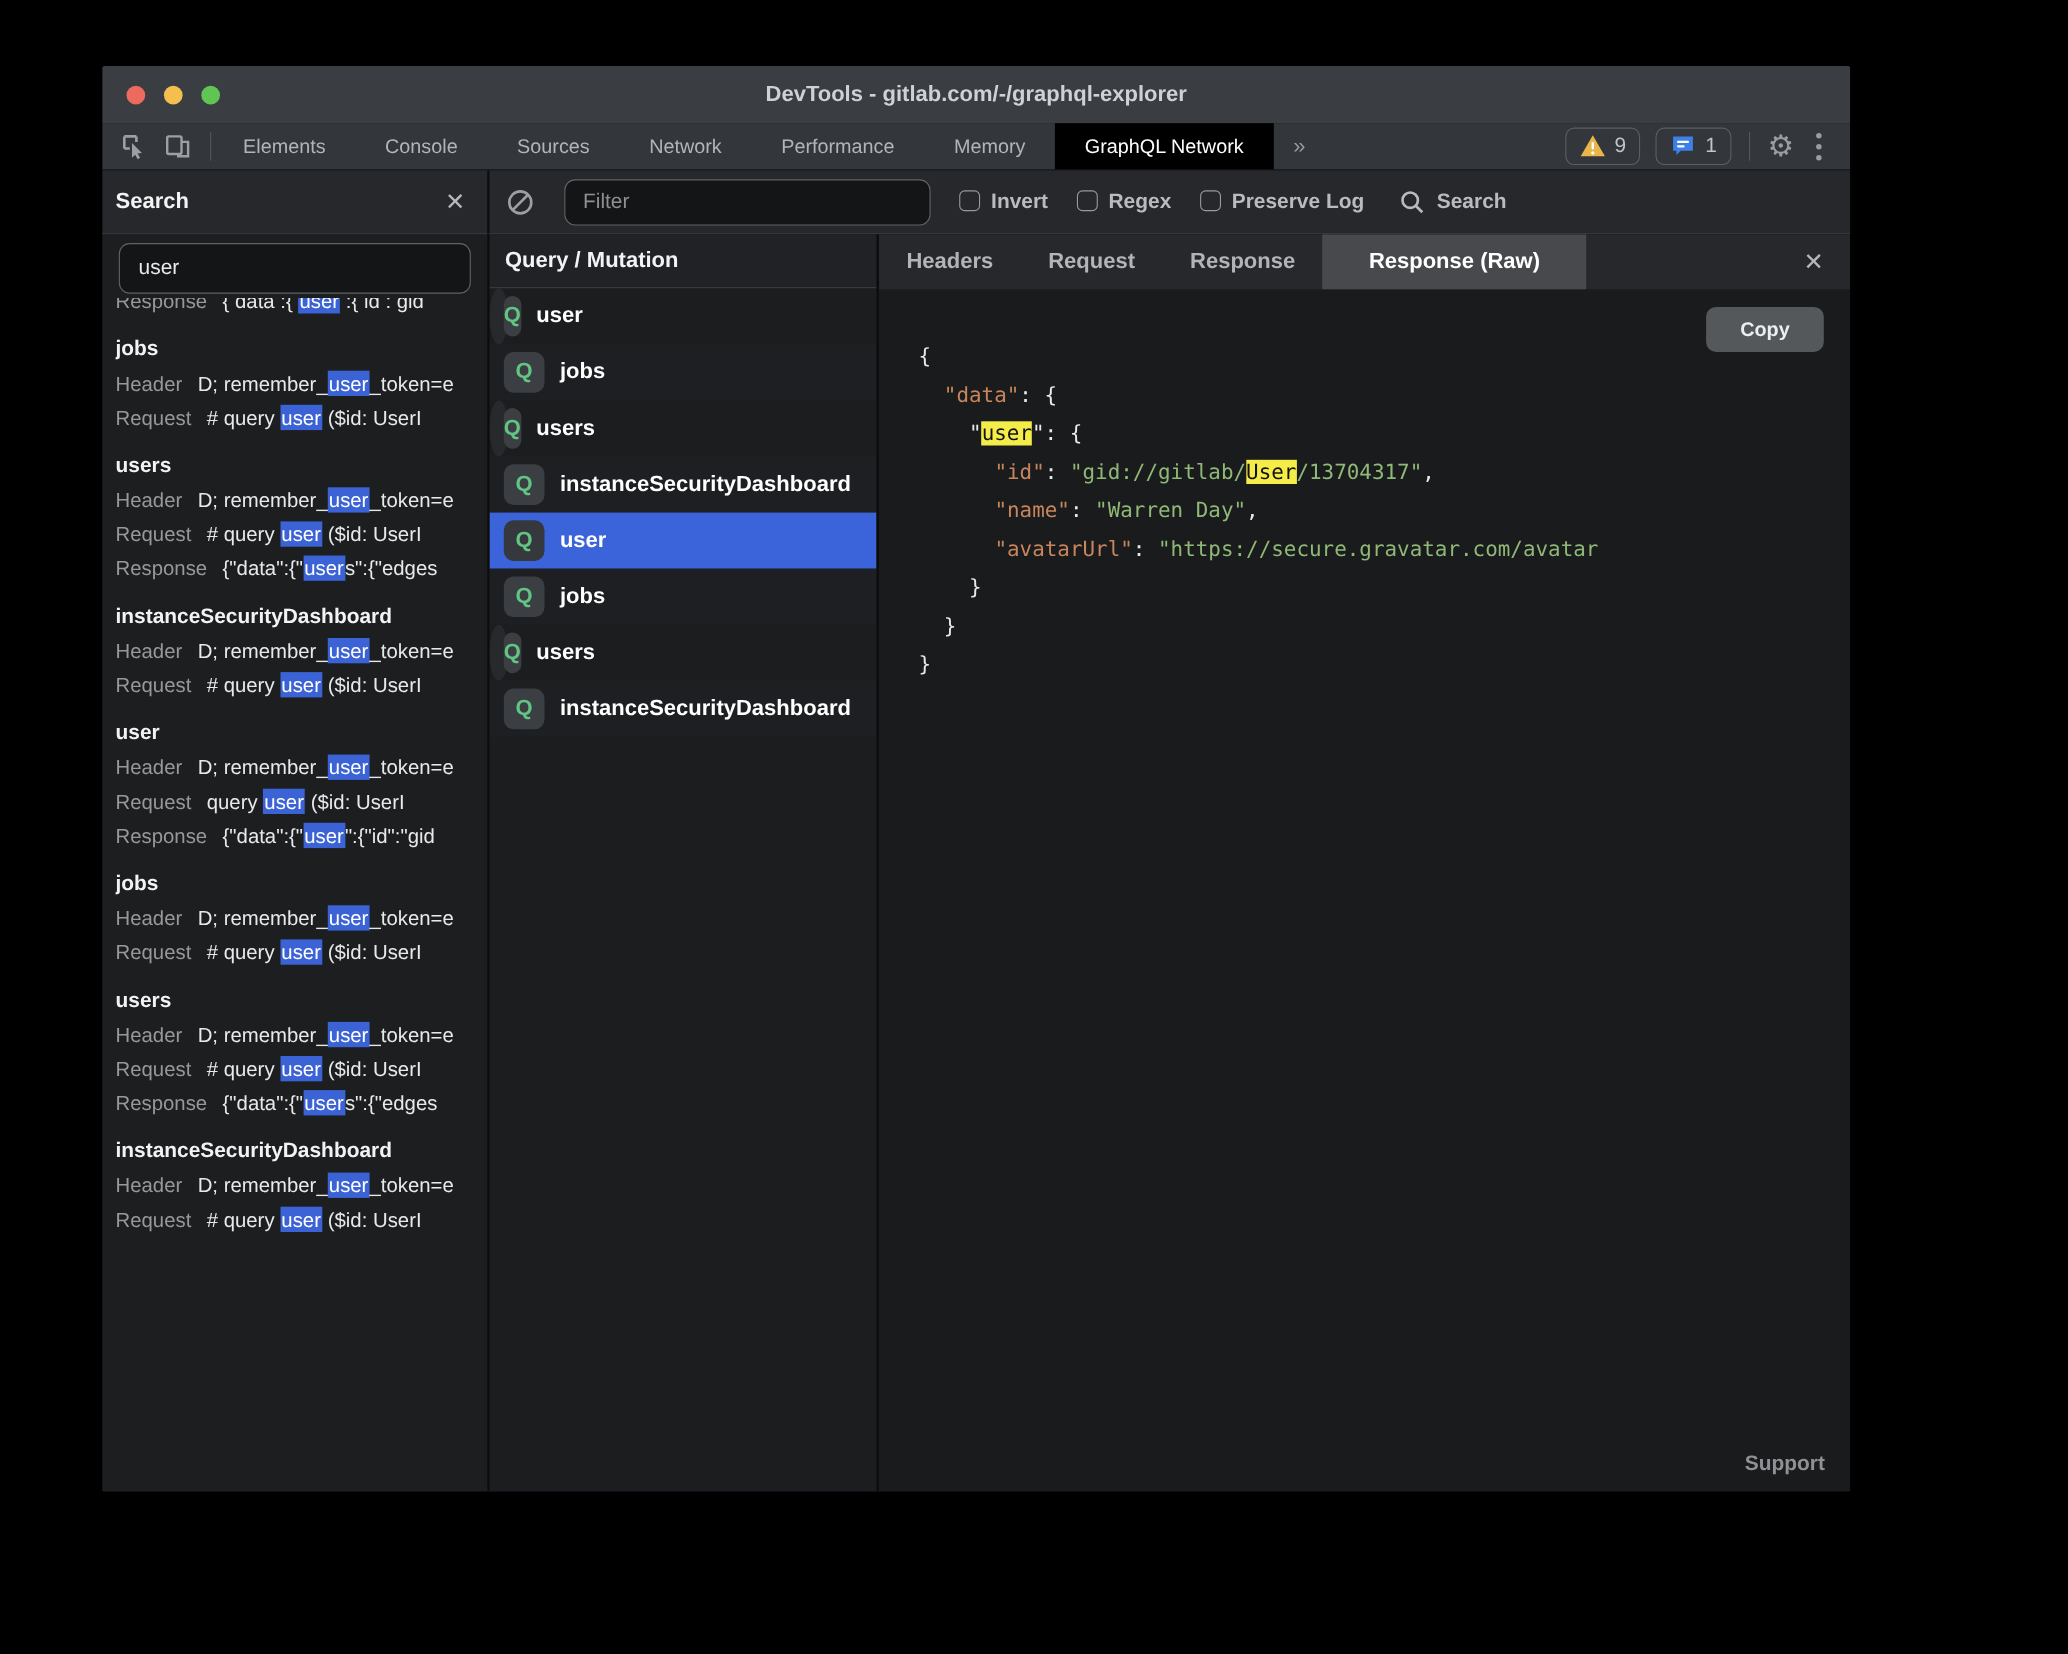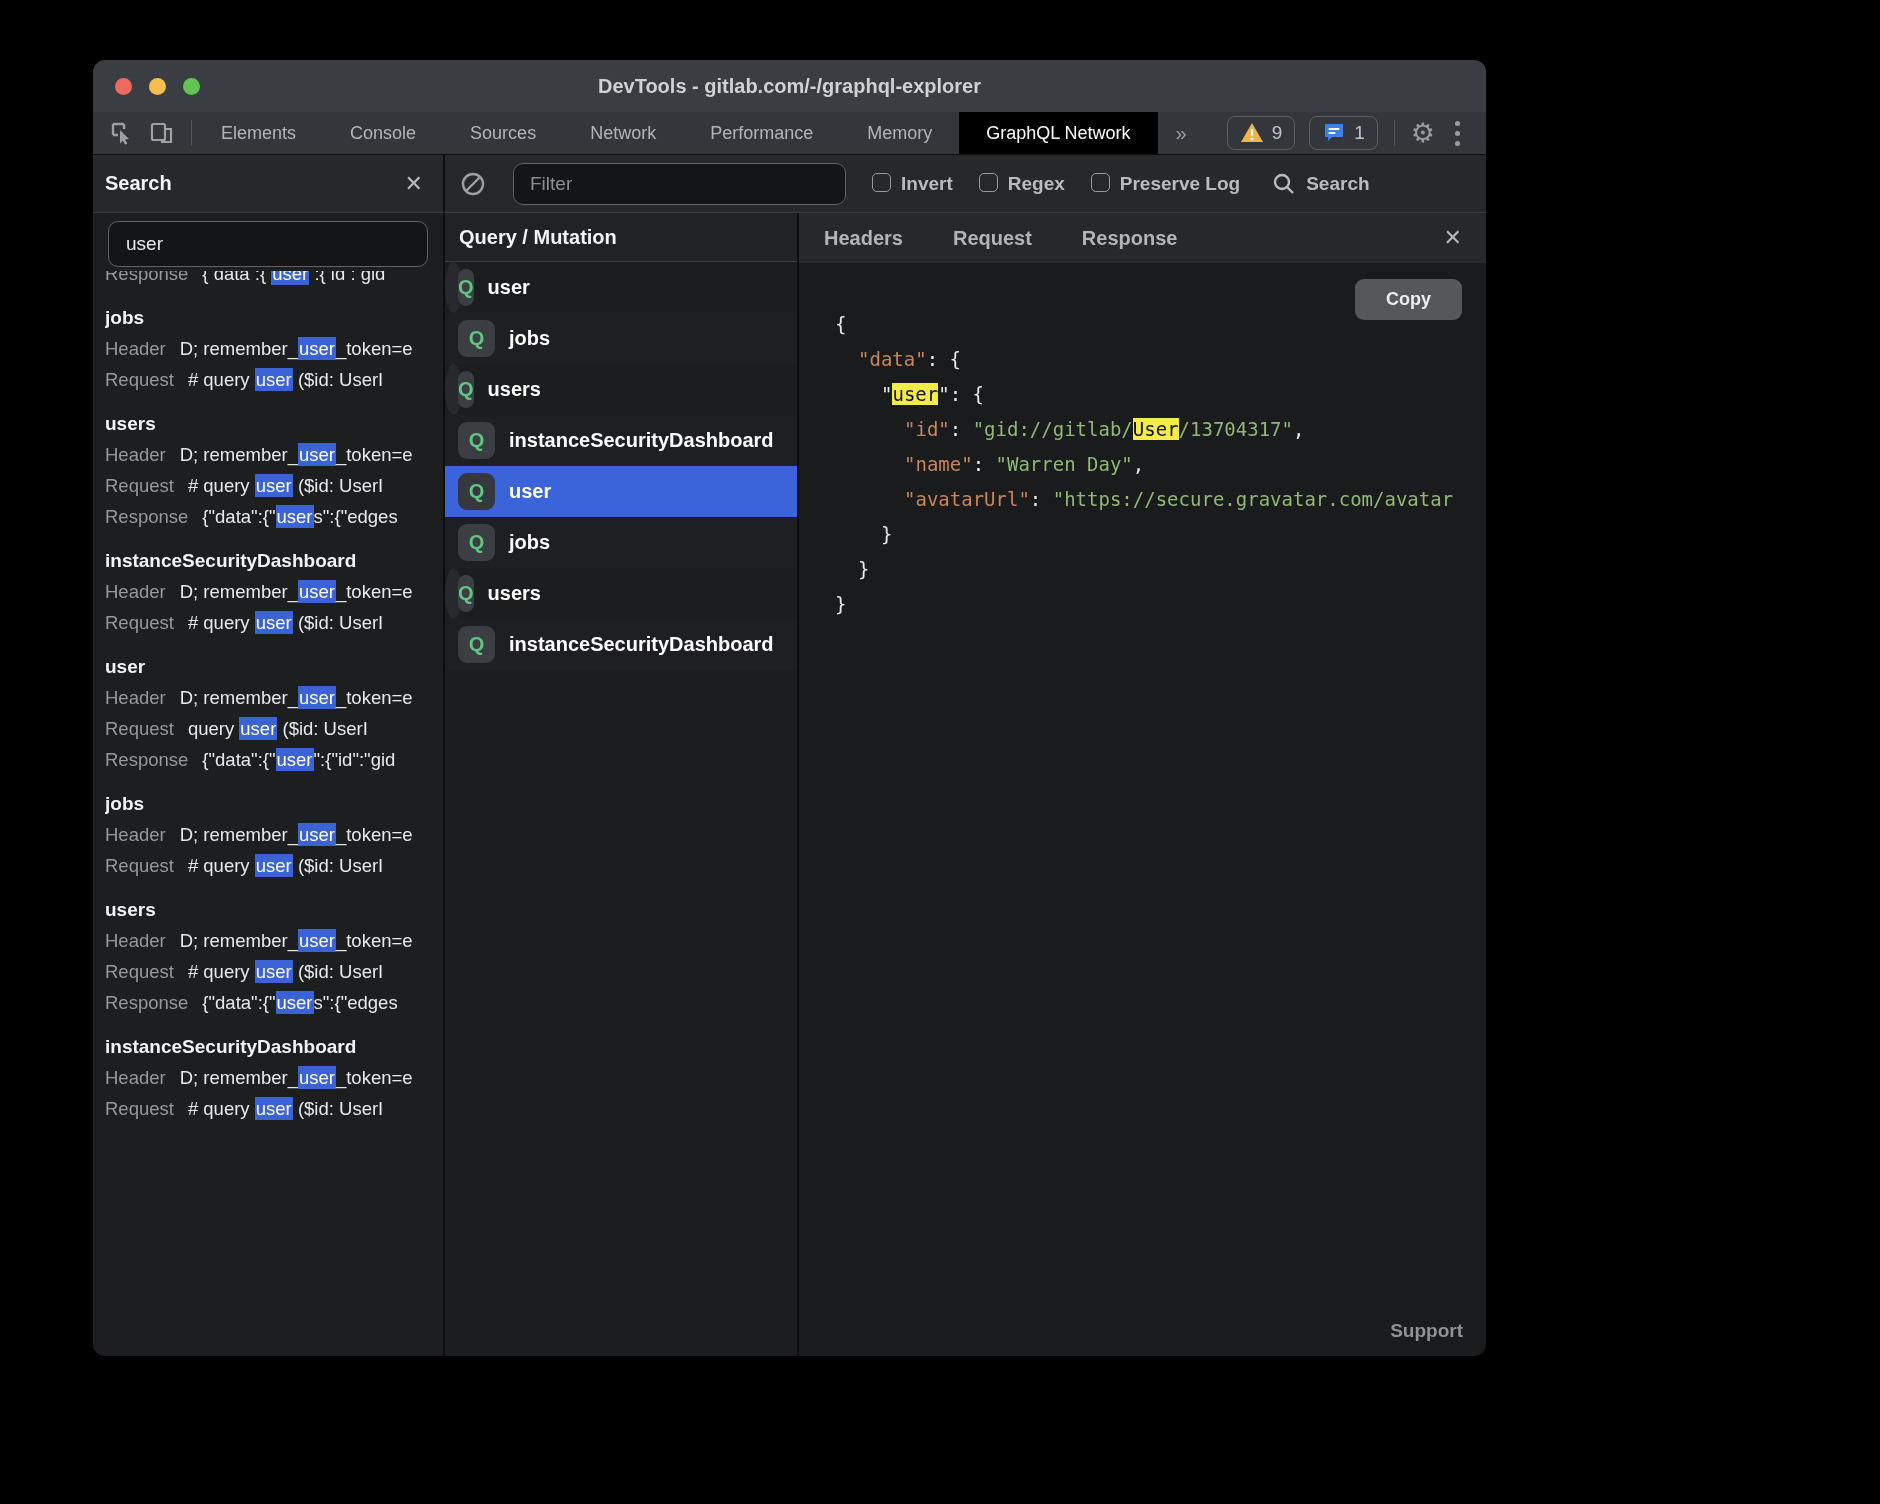--- a/index.html
+++ b/index.html
@@ -1,19 +1,19 @@
 <!DOCTYPE html>
 <html><head>
 <meta charset="utf-8">
 <style>
   * { margin:0; padding:0; box-sizing:border-box; }
   html,body { width:1880px; height:1504px; background:#000; font-family:"Liberation Sans", sans-serif; overflow:hidden; }
 
-  .window { position:absolute; left:93px; top:60px; width:1393px; height:1296px;
-            background:#0f172a; border-radius:12px; overflow:hidden; }
+  .window { position:absolute; left:93px; top:60px; width:1589px; height:1296px;
+            background:#0f172a; border-radius:2px; overflow:hidden; }
 
   
   .titlebar { position:absolute; left:0; top:0; right:0; height:52px; background:#3a3d41;
               display:flex; align-items:center; justify-content:center; }
   .traffic { position:absolute; left:22px; top:18px; display:flex; gap:17px; }
   .light { width:17px; height:17px; border-radius:50%; }
   .title { color:#cfd2d4; font-size:20px; font-weight:bold; }
 
   
   .tabbar { position:absolute; left:0; top:52px; right:0; height:43px; background:#33363a;
@@ -268,20 +268,21 @@
           <span class="q-label">instanceSecurityDashboard</span>
         </div>
       </div>
   </div>
 
   <div class="right-panel">
     <div class="detail-tabs">
       <div class="detail-tab">Headers</div>
         <div class="detail-tab">Request</div>
         <div class="detail-tab">Response</div>
+        <div class="detail-tab active">Response (Raw)</div>
         <div class="detail-close">
           <span class="close-x">✕</span>
         </div>
     </div>
     <button class="copy-btn">Copy</button>
     <div class="json-viewer">
         <div class="json-line" style="padding-left: 0px;"><span class="j-p">{</span></div>
         <div class="json-line" style="padding-left: 23px;"><span class="j-k">"data"</span><span class="j-p">: {</span></div>
         <div class="json-line" style="padding-left: 46px;"><span class="j-p">"</span><span class="j-hl">user</span><span class="j-p">": {</span></div>
         <div class="json-line" style="padding-left: 69px;"><span class="j-k">"id"</span><span class="j-p">: </span><span class="j-s">"gid://gitlab/</span><span class="j-hl">User</span><span class="j-s">/13704317"</span><span class="j-p">,</span></div>

